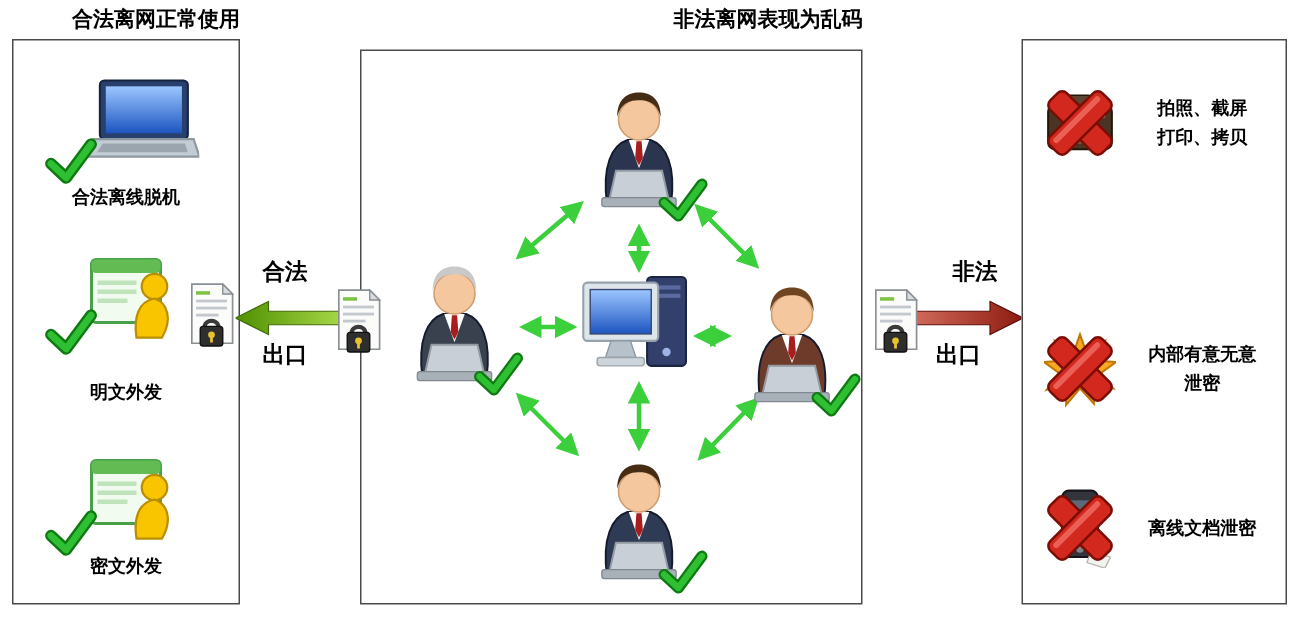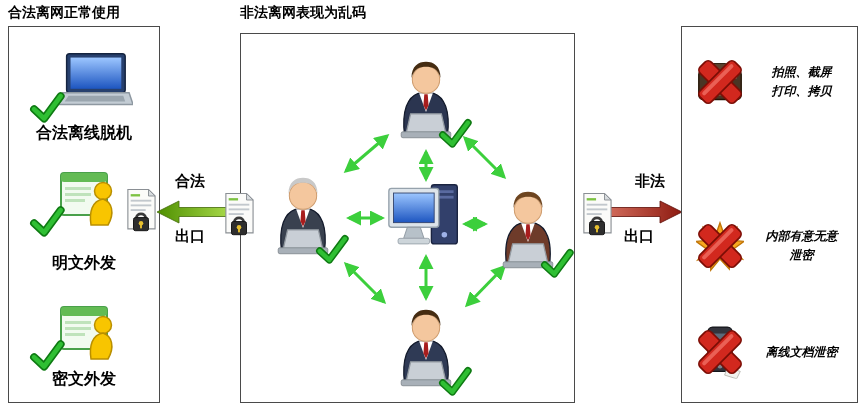--- a/index.html
+++ b/index.html
@@ -1,41 +1,41 @@
 <!DOCTYPE html>
 <html style="--check-green: #2fbf33; --cross-red: #d2281e; --link-green: #3ccf3c; --legal-arrow: #76b200; --illegal-arrow: #9c2f2f; --panel-border: #4a4a4a;"><head>
 <meta charset="utf-8">
 <style>
   * { margin:0; padding:0; box-sizing:border-box; }
   html,body { background:#fff; font-family:"Liberation Sans", sans-serif; color:#000; }
   .stage { position:relative; width:866px; height:413px; background:#fff; overflow:hidden; }
   .abs { position:absolute; }
   .panel { position:absolute; background:#fff; border:1px solid var(--panel-border,#4a4a4a); }
-  .title { position:absolute; font-size:14px; font-weight:bold; text-align:left; color:#000; }
-  .item-label { position:absolute; width:100%; text-align:center; font-size:16px; font-weight:bold; color:#000; }
+  .title { position:absolute; font-size:14px; font-weight:bold; text-align:right; color:#000; }
+  .item-label { position:absolute; width:100%; text-align:center; font-size:12px; font-weight:bold; color:#000; }
   .l-icon-wrap { position:absolute; left:24px; width:104px; height:66px; }
   .l-main-icon { position:absolute; top:0; }
   .mini-check { position:absolute; left:-4px; bottom:-8px; width:36px; height:36px; }
   .person { position:absolute; width:80px; height:94px; }
   .person-svg { position:absolute; left:0; top:0; width:80px; height:94px; }
   .person-check { position:absolute; right:-6px; bottom:-2px; width:34px; height:34px; }
   .person--gray { --hair:#c9c9c9; --suit:#39414f; }
   .person--brown { --hair:#6e4520; --suit:#6e3b2a; }
   .person--navy { --suit:#2f3a55; }
   .links { position:absolute; left:0; top:0; }
   .link-line { stroke: var(--link-green,#3ccf3c); stroke-width:3; }
   .flow-word { position:absolute; width:48px; font-size:15px; font-weight:bold; color:#000;margin-left:14px; }
   .doc-icon { position:absolute; width:30px; height:46px; }
   .r-item { position:absolute; left:6px; width:165px; height:60px; }
   .r-icon-wrap { position:absolute; left:6px; top:0; width:52px; height:58px; }
   .r-main-icon { position:absolute; left:2px; top:2px; width:48px; height:54px; }
   .r-cross { position:absolute; left:-2px; top:0; width:56px; height:58px; }
   .r-label { position:absolute; left:62px; right:0; top:0; height:58px;
              display:flex; flex-direction:column; justify-content:center;
-             text-align:center; font-size:12px; font-weight:bold; line-height:19px;font-style:italic; }
+             text-align:center; font-size:12px; font-weight:bold; line-height:19px; }
 </style>
 </head>
 <body>
 
 <svg width="0" height="0" style="position:absolute" aria-hidden="true">
   <defs>
     <linearGradient id="gradLegal" x1="0" y1="0" x2="1" y2="0">
       <stop offset="0" stop-color="#4e8f00"></stop>
         <stop offset="1" stop-color="#aadb4b"></stop>
     </linearGradient>

